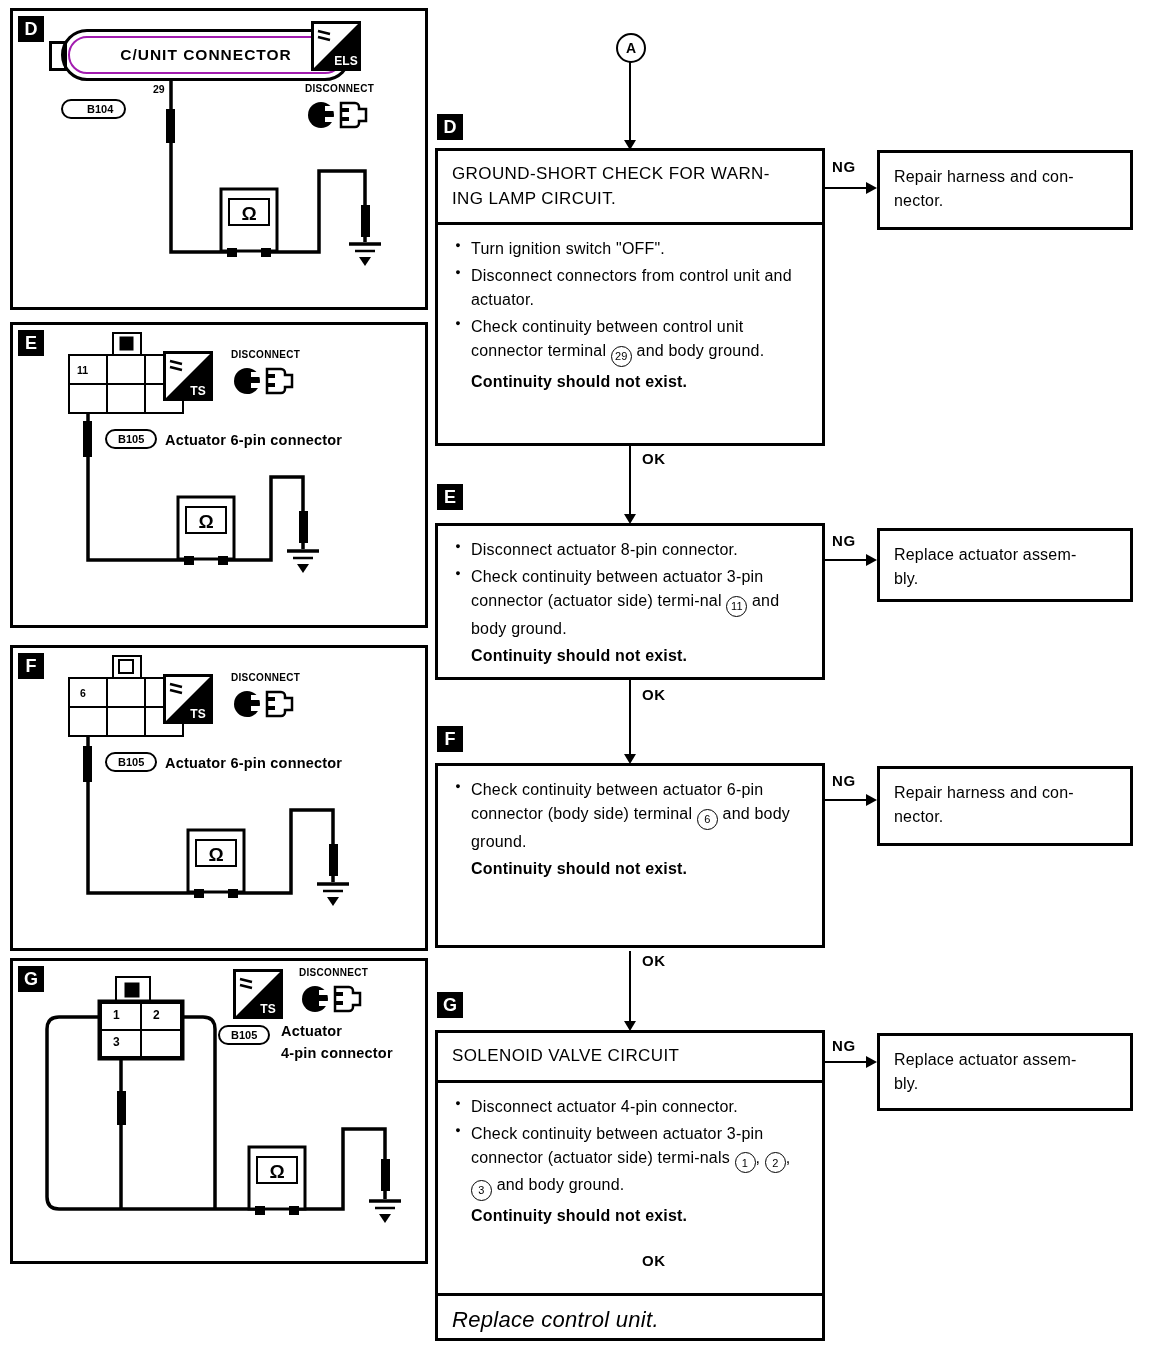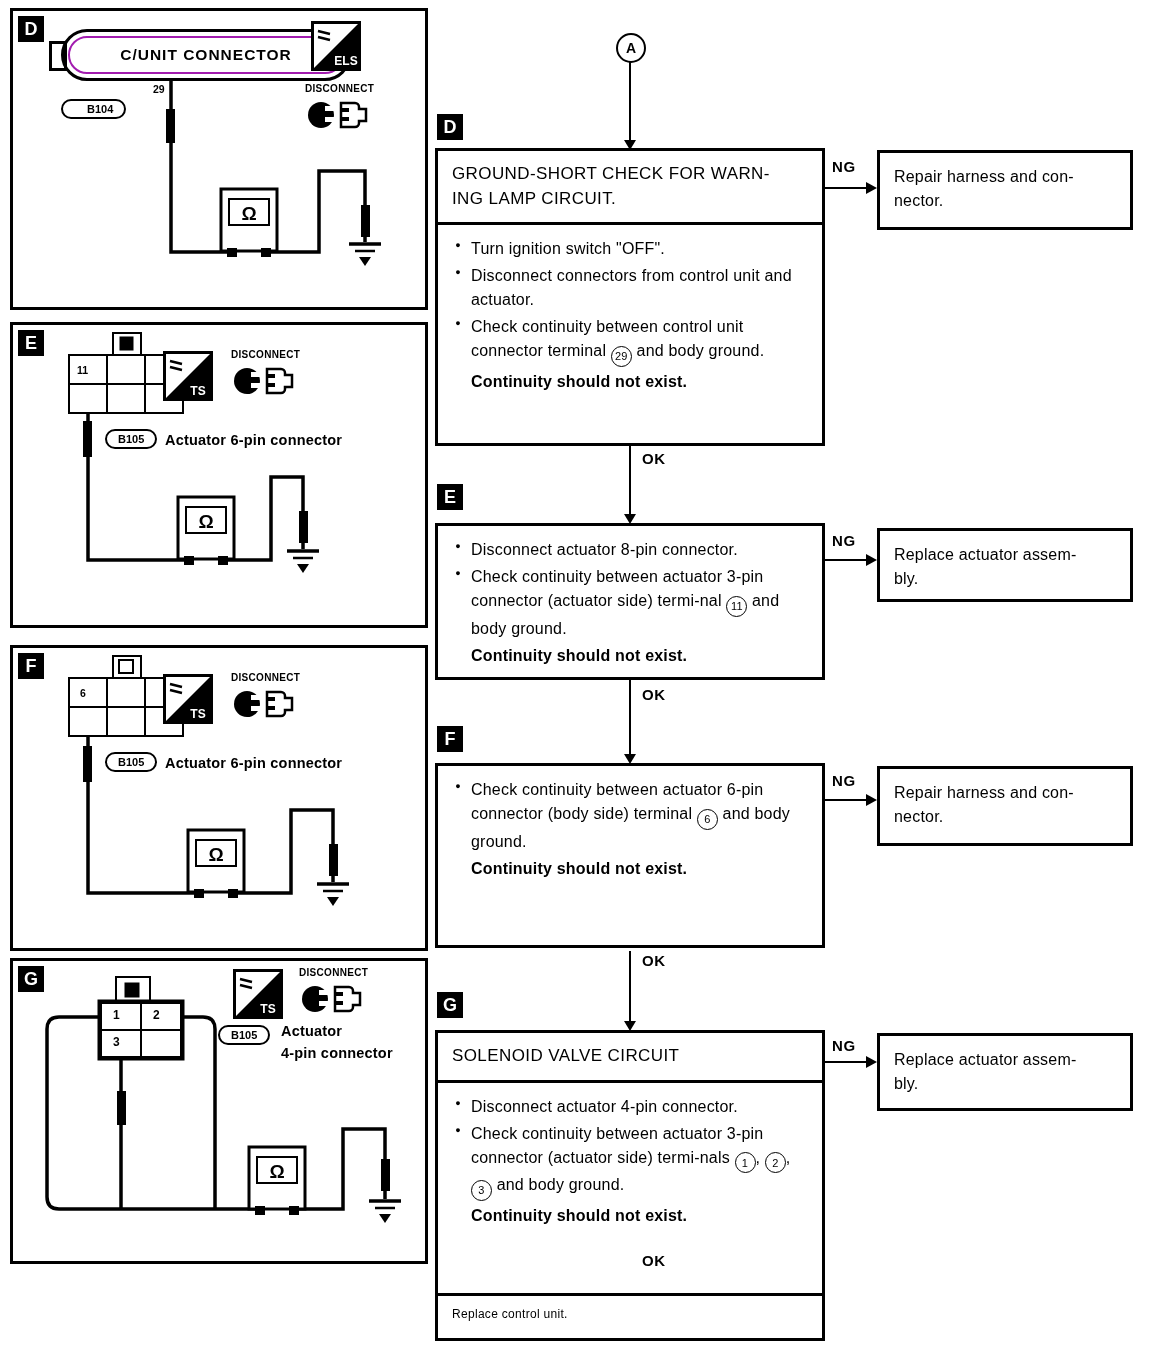--- a/index.html
+++ b/index.html
@@ -33,21 +33,21 @@
     padding:12px 14px; font-size:16px; line-height:1.5; letter-spacing:.2px;
   }
   .ngbox span { display:block; }
   .oklabel, .nglabel { position:absolute; font-size:15px; font-weight:600; letter-spacing:.6px; }
   .circleA {
     position:absolute; width:26px; height:26px; border:2px solid #000; border-radius:50%;
     display:flex; align-items:center; justify-content:center; font-size:14px; font-weight:bold; background:#fff;
   }
   .finalbox {
     position:absolute; border:3px solid #000; background:#fff; box-sizing:border-box;
-    padding:11px 14px; font-size:12px; letter-spacing:.3px;
+    padding:11px 14px; font-size:22px; letter-spacing:.3px;font-style:italic;
   }
   
   .badge { position:absolute; border:2px solid #000; border-radius:13px; padding:2px 11px; font-size:11px; font-weight:600; background:#fff; }
   .caption { position:absolute; font-size:14.5px; font-weight:600; letter-spacing:.2px;text-align:right; }
   .term { position:absolute; font-size:10.5px; font-weight:600; }
   .pin { position:absolute; font-size:12px; font-weight:600; }
   .capsule { position:absolute; border:3px solid #000; border-radius:26px; padding:4px; }
   .capsule-inner {
     border:2px solid #a21caf; border-radius:20px; height:34px;
     display:flex; align-items:center; justify-content:center;

